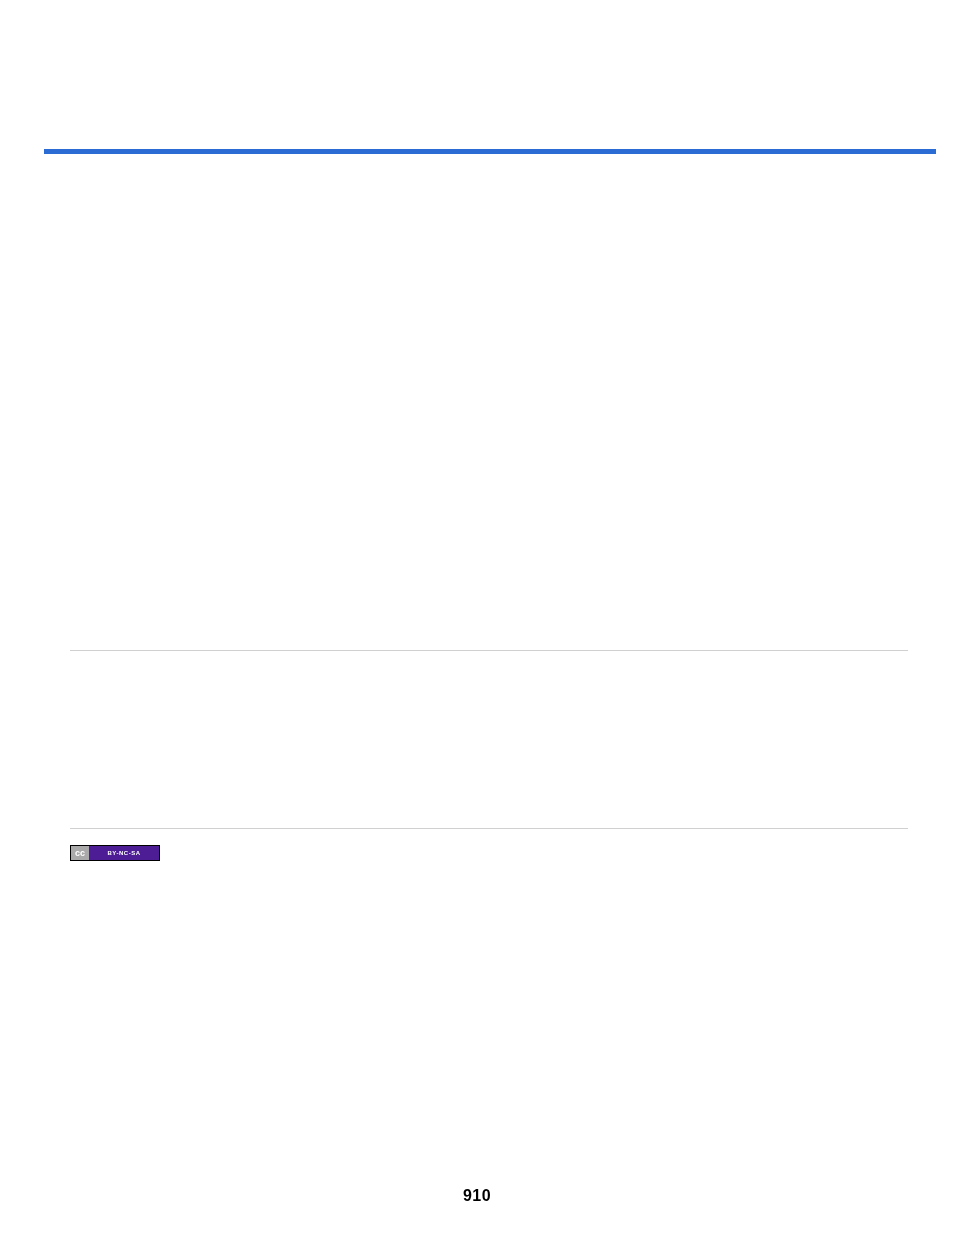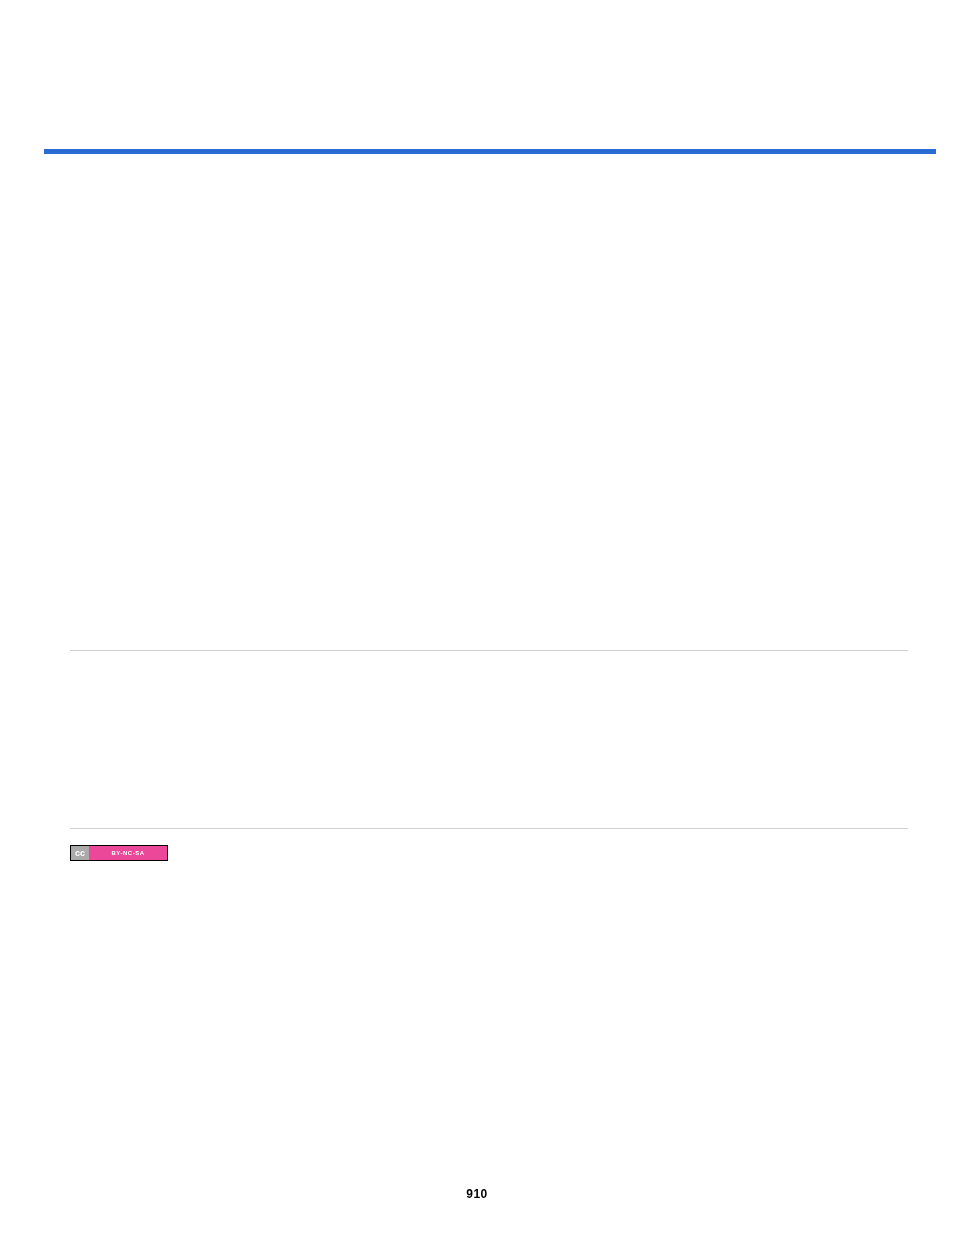--- a/index.html
+++ b/index.html
@@ -29,24 +29,24 @@
       position: absolute;
       left: 70px;
       right: 46px;
       top: 828px;
       border-top: 1px solid #d0d0d0;
     }
     .cc-badge {
       position: absolute;
       left: 70px;
       top: 845px;
-      width: 98px;
+      width: 90px;
       height: 16px;
       display: flex;
-      background: #ec4899;
+      background: #4c1d95;
       border: 1px solid #000;
       box-sizing: border-box;
     }
     .cc-badge .cc-left {
       width: 18px;
       height: 100%;
       background: #aaa;
       display: flex;
       align-items: center;
       justify-content: center;
@@ -70,21 +70,21 @@
       font-weight: bold;
       letter-spacing: 0.5px;
       line-height: 1;
     }
     .page-number {
       position: absolute;
       left: 0;
       right: 0;
       top: 1187px;
       text-align: center;
-      font-size: 12px;
+      font-size: 16px;
       font-weight: bold;
       color: #000;
       letter-spacing: 0.5px;
     }
   </style>
 </head>
 <body>
 
 <div class="top-rule"></div>
 

